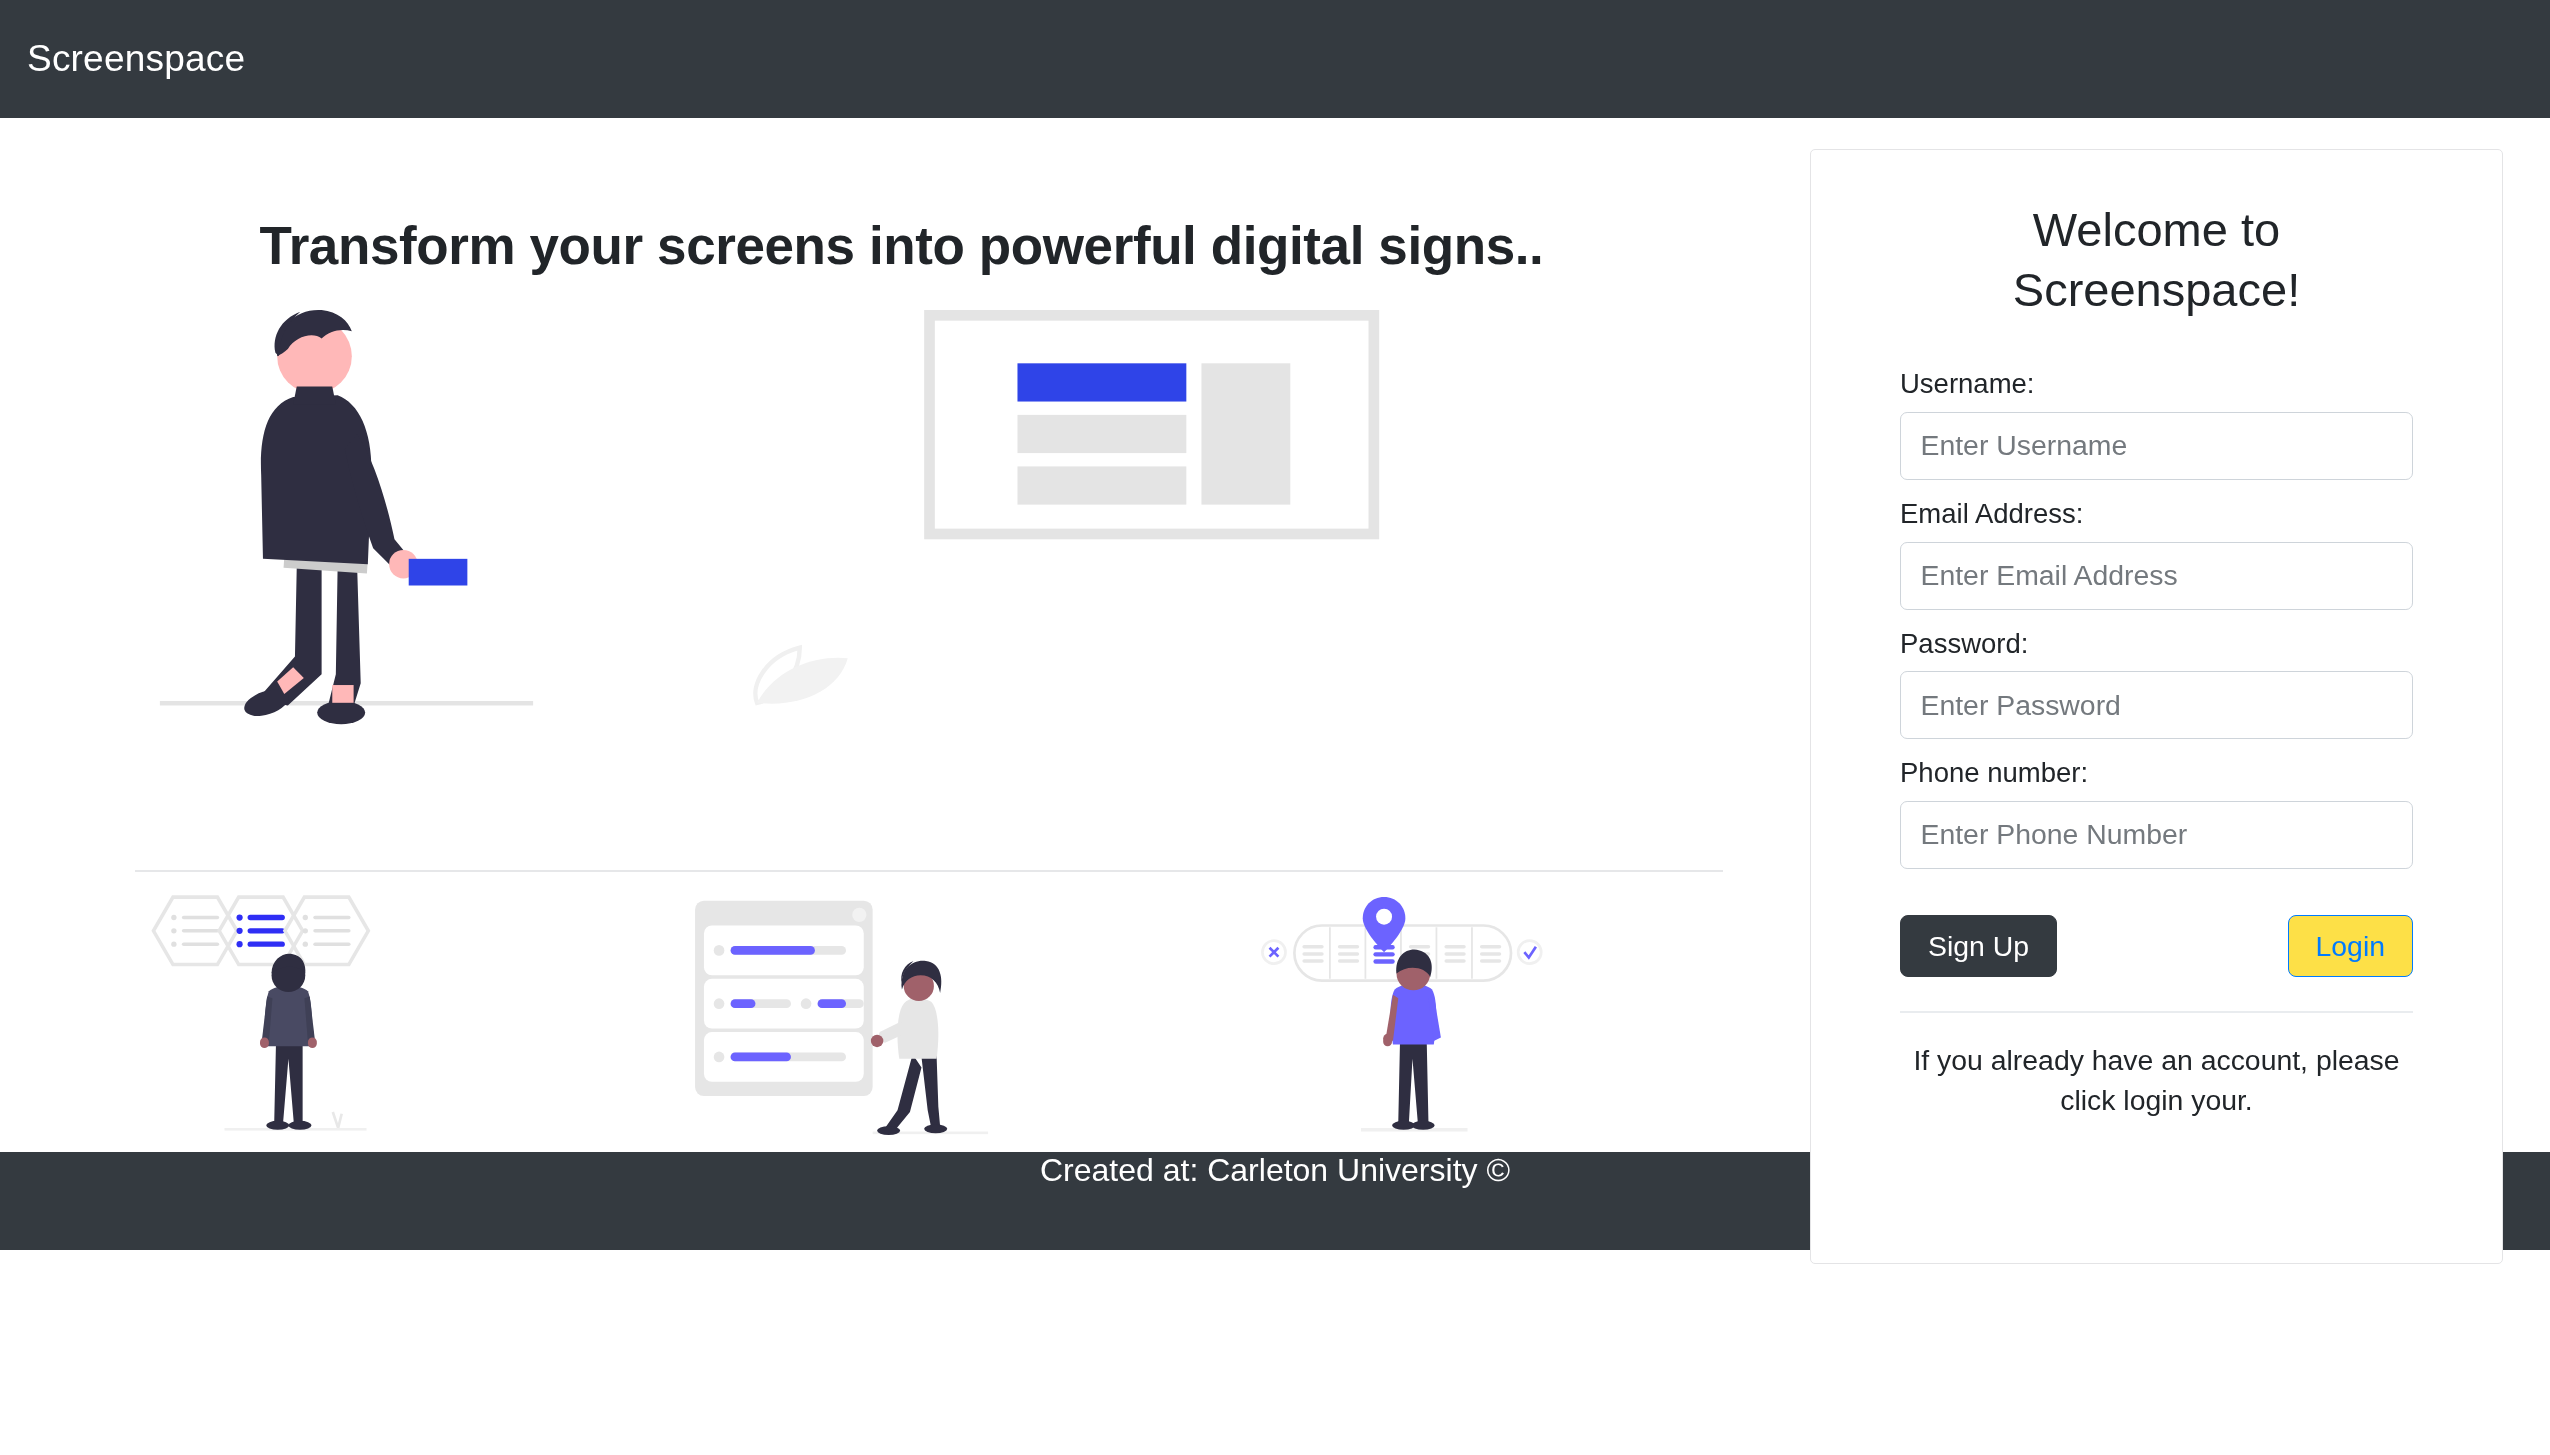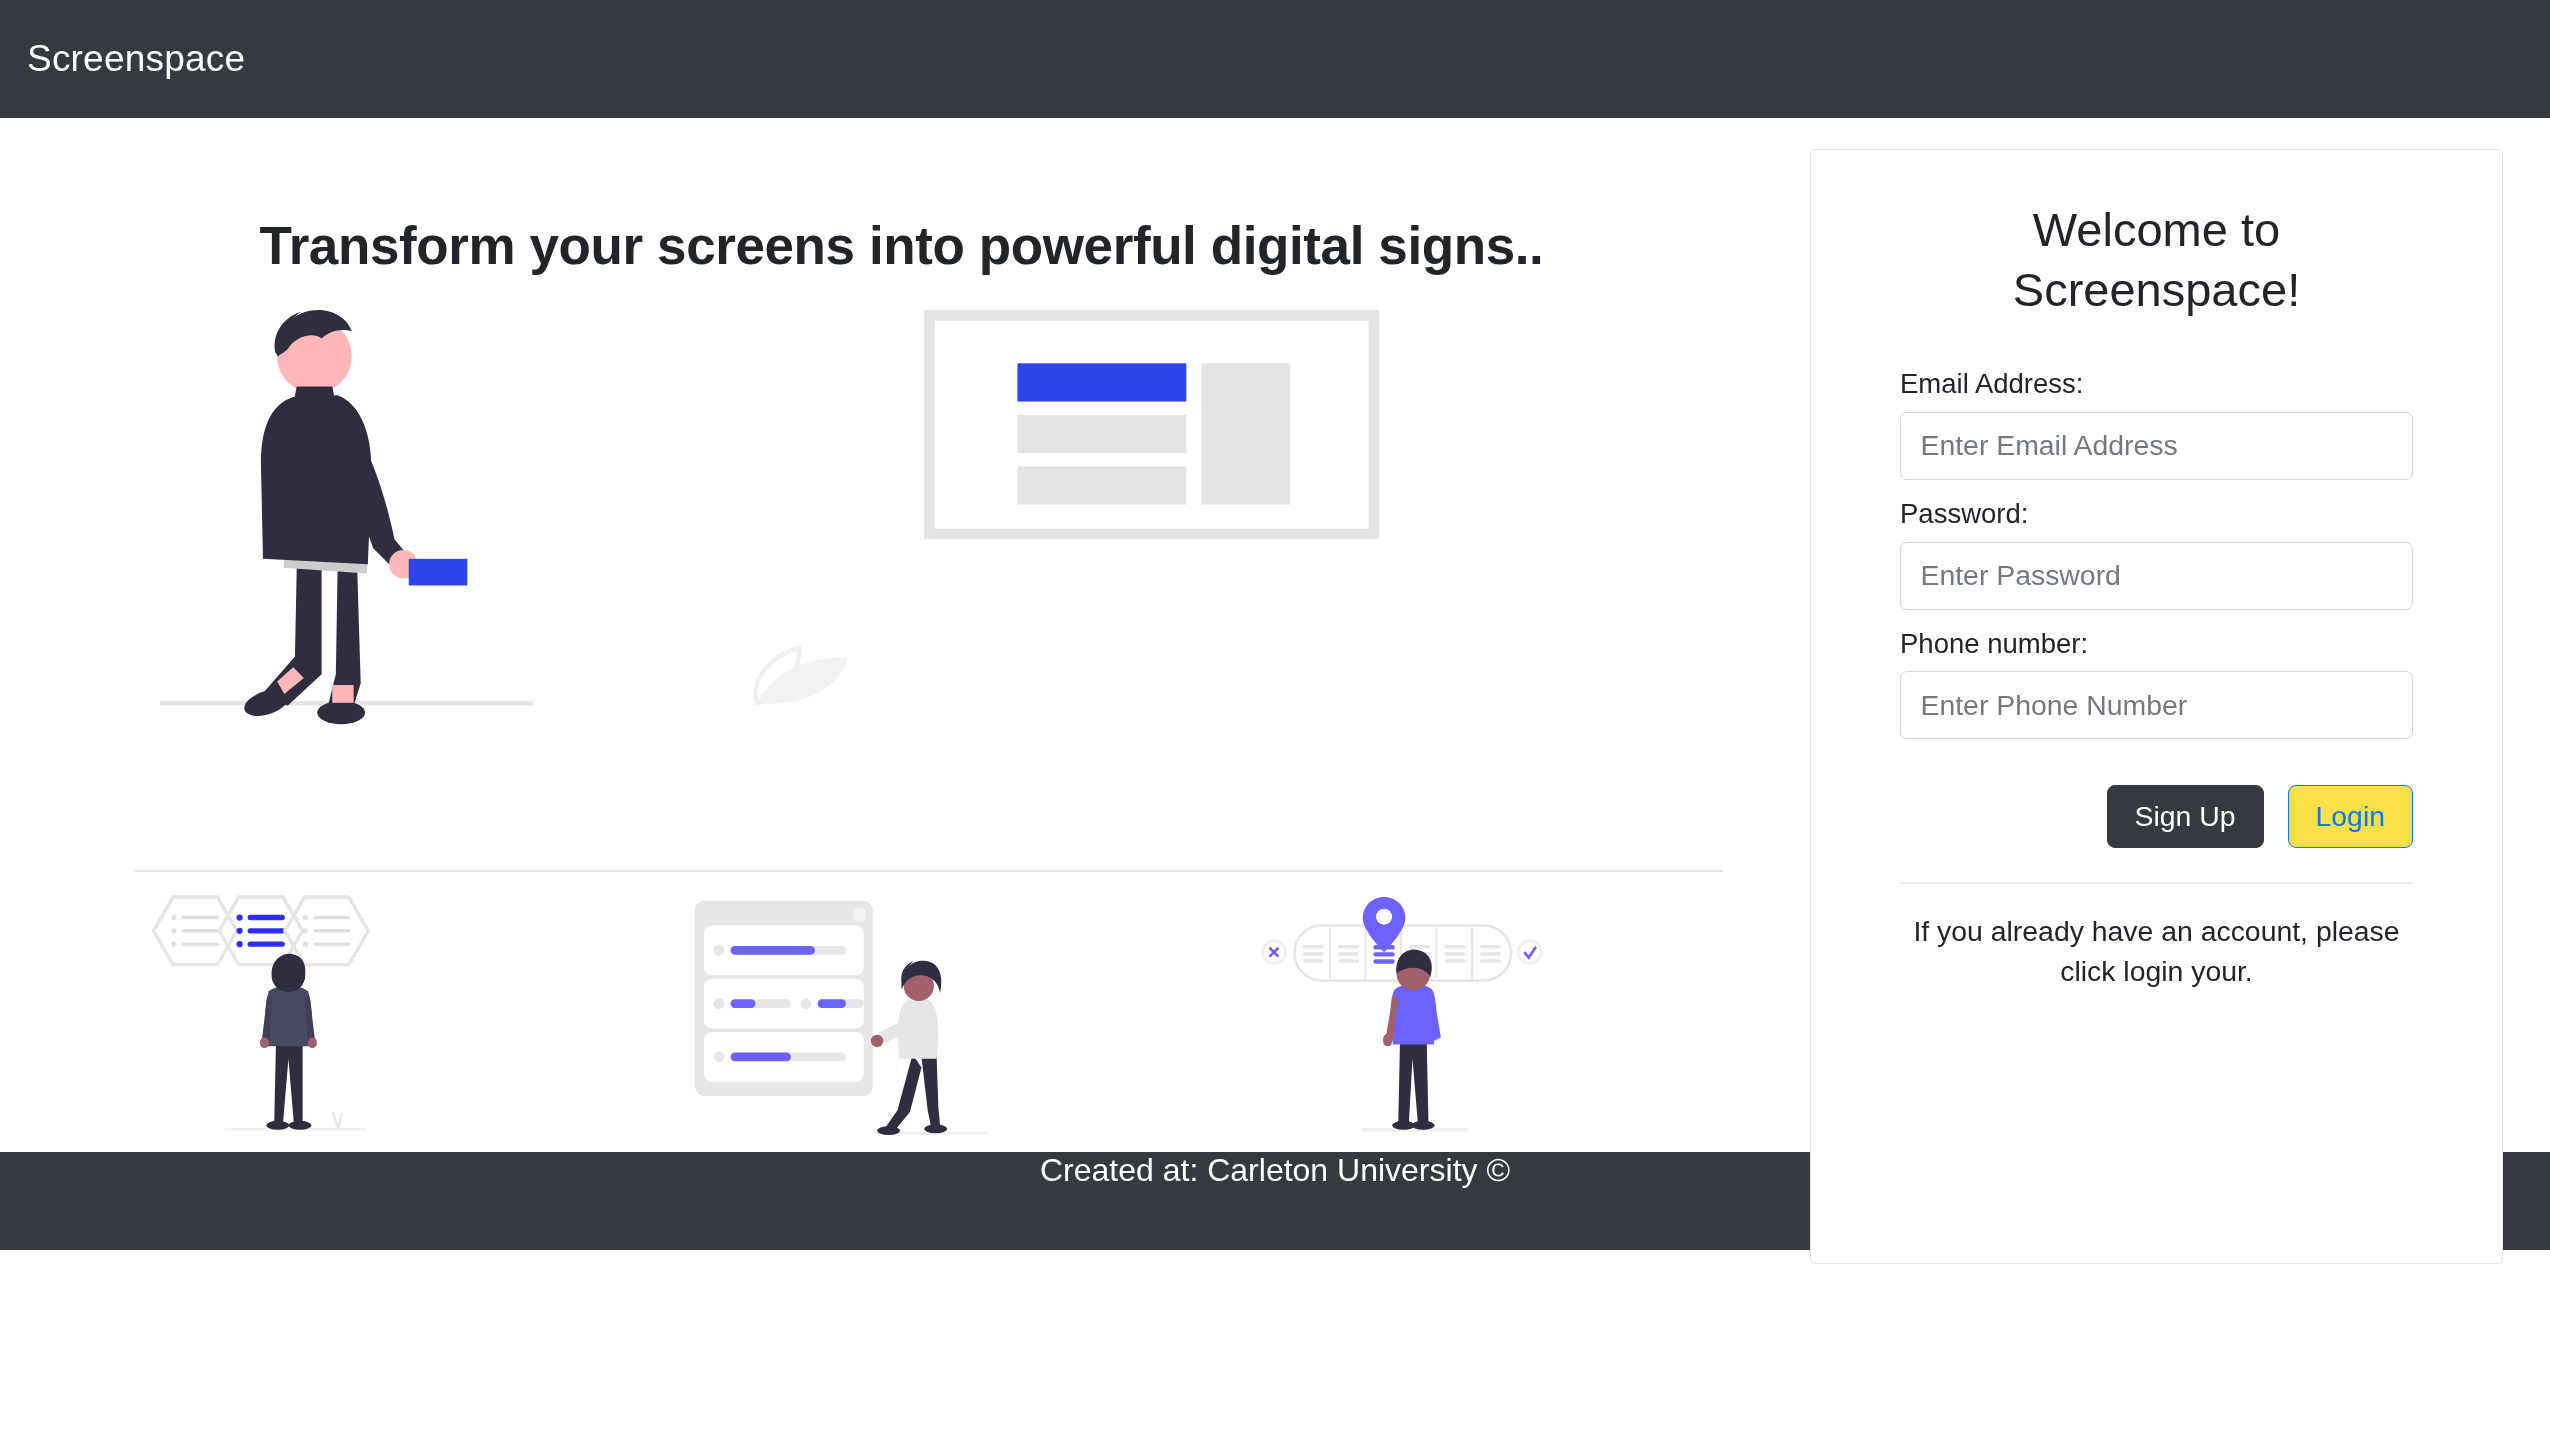--- a/index.html
+++ b/index.html
@@ -106,21 +106,21 @@
     color: #495057;
     background: #ffffff;
     border: 1.8px solid #ced4da;
     border-radius: 7.1px;
     outline: none;
   }
   .field-input::placeholder { color: #74797e; opacity: 1; }
 
   .btn-row {
     display: flex;
-    justify-content: flex-end;
+    justify-content: space-between;
     gap: 24px;
     margin-top: 46px;
   }
   .btn {
     font-family: "Liberation Sans", sans-serif;
     font-size: 28.4px;
     padding: 13.3px 27px;
     border-radius: 8px;
     cursor: pointer;
     line-height: 1.2;
@@ -362,20 +362,24 @@
           <circle cx="1529" cy="94" r="19" fill="#a0616a"></circle>
           <path d="M 1510 94 C 1508 74 1522 64 1536 68 C 1550 72 1552 86 1548 98 C 1542 86 1522 84 1510 94 Z" fill="#2f2e41"></path>
         </g>
       </svg>
     </div>
   </div>
 
   <div class="signup-card">
     <h2 class="card-title">Welcome to Screenspace!</h2>
 
+    <div class="field">
+      <label class="field-label">Username:</label>
+      <input class="field-input" type="text" placeholder="Enter Username" style="">
+    </div>
 
     <div class="field">
       <label class="field-label">Email Address:</label>
       <input class="field-input" type="text" placeholder="Enter Email Address" style="">
     </div>
 
     <div class="field">
       <label class="field-label">Password:</label>
       <input class="field-input" type="text" placeholder="Enter Password" style="">
     </div>

